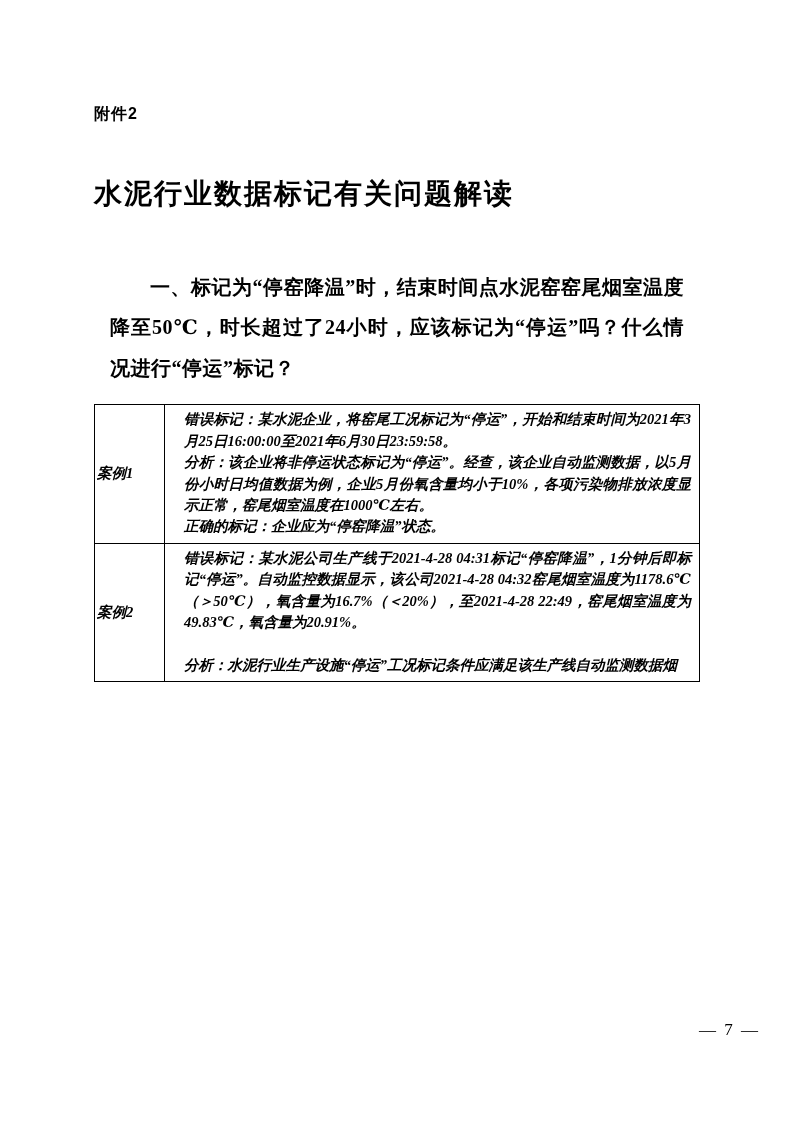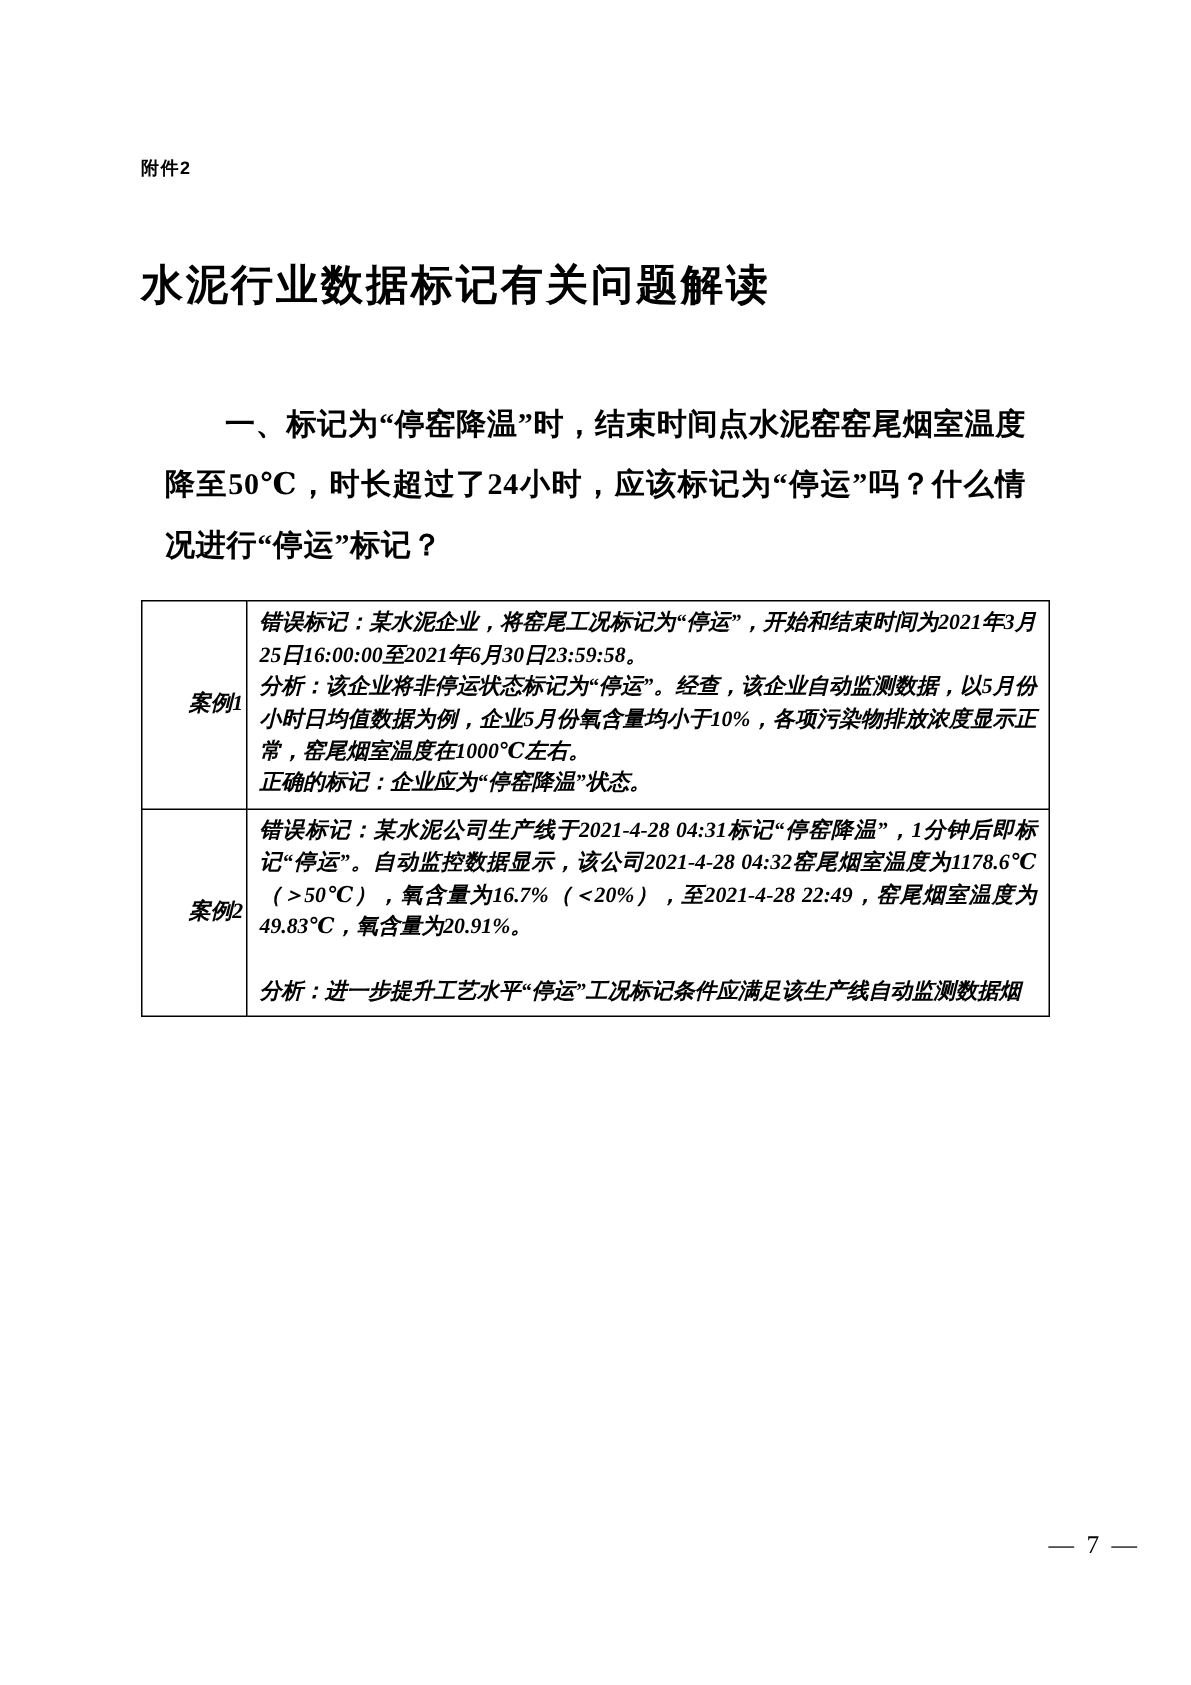--- a/index.html
+++ b/index.html
@@ -11,21 +11,21 @@
       height: 1123px;
       margin: 0 auto;
       background: #ffffff;
       color: #000000;
       font-family: "Liberation Serif", "DejaVu Serif", serif;
       padding: 104px 94px 0 94px;
       overflow: hidden;
     }
 
     .attachment-label {
-      font-size: 12px;
+      font-size: 16px;
       font-weight: bold;
       font-family: Liberation Sans, sans-serif;
       letter-spacing: 1px;
     }
 
     .doc-title {
       margin: 50px 0 0 0;
       text-align: left;
       font-size: 28px;
       font-weight: bold;
@@ -62,26 +62,26 @@
       color: #000;
     }
 
     .case-table td {
       border: 1.5px solid #000000;
       vertical-align: middle;
     }
 
     .case-label-cell {
       width: 70px;
-      text-align: right;
+      text-align: left;
       padding: 2px;
     }
 
     .case-content-cell {
-      padding: 4px 8px 5px 8px;
+      padding: 4px 8px 5px 19px;
       vertical-align: top;
     }
 
     .case-content-cell p {
       margin: 0;
       text-align: justify;
     }
 
     .case-content-cell p.gap-above {
       margin-top: 21px;
@@ -115,21 +115,21 @@
         <td class="case-content-cell">
           <p>错误标记：某水泥企业，将窑尾工况标记为“停运”，开始和结束时间为2021年3月25日16:00:00至2021年6月30日23:59:58。</p>
           <p>分析：该企业将非停运状态标记为“停运”。经查，该企业自动监测数据，以5月份小时日均值数据为例，企业5月份氧含量均小于10%，各项污染物排放浓度显示正常，窑尾烟室温度在1000℃左右。</p>
           <p>正确的标记：企业应为“停窑降温”状态。</p>
         </td>
       </tr>
       <tr>
         <td class="case-label-cell">案例2</td>
         <td class="case-content-cell">
           <p>错误标记：某水泥公司生产线于2021-4-28 04:31标记“停窑降温”，1分钟后即标记“停运”。自动监控数据显示，该公司2021-4-28 04:32窑尾烟室温度为1178.6℃（＞50℃），氧含量为16.7%（＜20%），至2021-4-28 22:49，窑尾烟室温度为49.83℃，氧含量为20.91%。</p>
-          <p class="gap-above">分析：进一步提升工艺水平“停运”工况标记条件应满足该生产线自动监测数据烟</p>
+          <p class="gap-above">分析：水泥行业生产设施“停运”工况标记条件应满足该生产线自动监测数据烟</p>
         </td>
       </tr>
     </tbody>
   </table>
 
   <div class="page-number">— 7 —</div>
 
 </div>
 
 </body></html>

